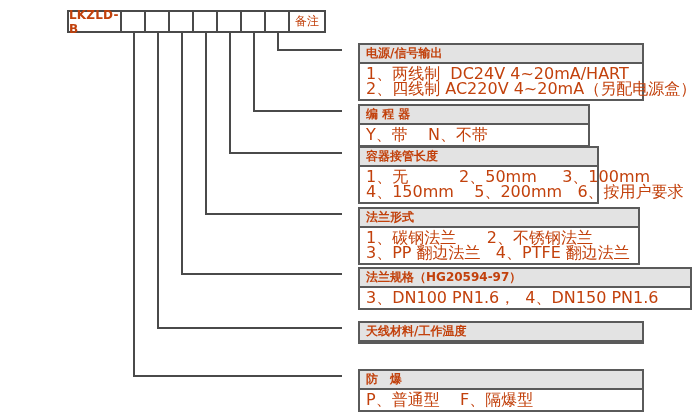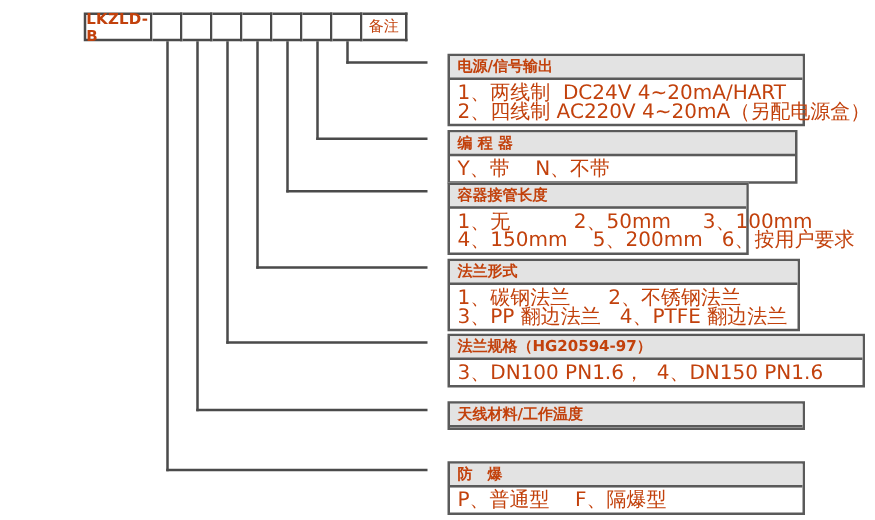--- a/index.html
+++ b/index.html
@@ -62,21 +62,21 @@
     </div>
   <div id="sections">
   <div class="section" style="left: 342px; top: 43px; width: 286px;">
     <div class="sec-header" style="background: rgb(227, 227, 227);">电源/信号输出</div>
     <div class="sec-body">
           <div class="sec-line">1、两线制  DC24V 4~20mA/HART</div>
           <div class="sec-line">2、四线制 AC220V 4~20mA（另配电源盒）</div>
         </div>
   </div>
 
-  <div class="section" style="left: 342px; top: 104px; width: 280px;">
+  <div class="section" style="left: 342px; top: 104px; width: 232px;">
     <div class="sec-header" style="background: rgb(227, 227, 227);">编 程 器</div>
     <div class="sec-body">
           <div class="sec-line">Y、带    N、不带</div>
         </div>
   </div>
 
   <div class="section" style="left: 342px; top: 146px; width: 241px;">
     <div class="sec-header" style="background: rgb(227, 227, 227);">容器接管长度</div>
     <div class="sec-body">
           <div class="sec-line">1、无          2、50mm     3、100mm</div>

